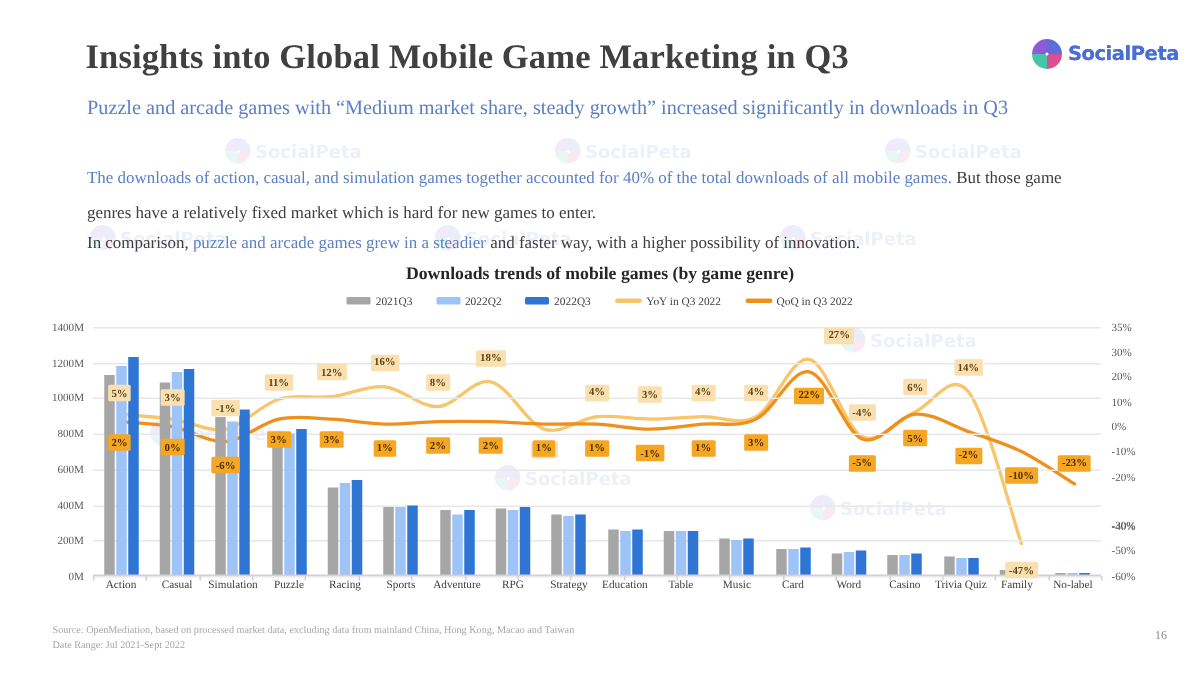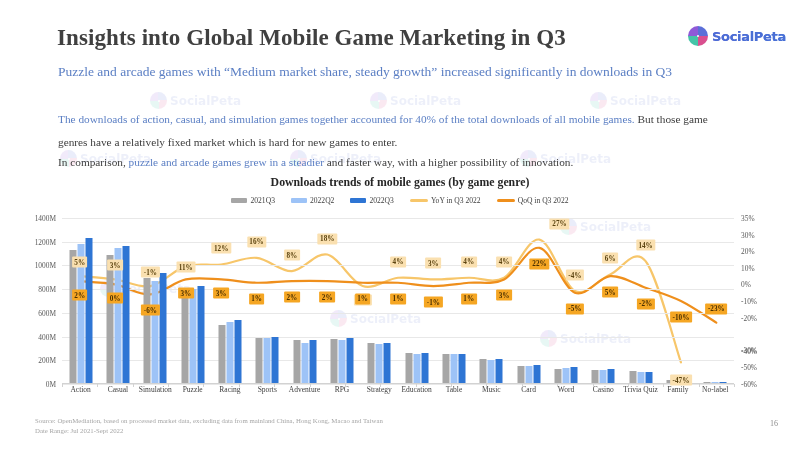--- a/index.html
+++ b/index.html
@@ -398,21 +398,21 @@
       <div class="tick" style="left: 459.789px;"></div>
       <div class="tick" style="left: 495.158px;"></div>
       <div class="tick" style="left: 530.526px;"></div>
       <div class="tick" style="left: 565.895px;"></div>
       <div class="tick" style="left: 601.263px;"></div>
       <div class="tick" style="left: 636.632px;"></div>
       <div class="tick" style="left: 672px;"></div>
       <div class="dlabel dl-yoy" style="left: 17.6842px; top: 44.1px;">5%</div>
       <div class="dlabel dl-yoy" style="left: 53.0526px; top: 47.42px;">3%</div>
       <div class="dlabel dl-yoy" style="left: 88.4211px; top: 54.06px;">-1%</div>
-      <div class="dlabel dl-yoy" style="left: 123.789px; top: 49px; text-align: right;">11%</div>
+      <div class="dlabel dl-yoy" style="left: 123.789px; top: 37px; text-align: right;">11%</div>
       <div class="dlabel dl-yoy" style="left: 159.158px; top: 30.48px;">12%</div>
       <div class="dlabel dl-yoy" style="left: 194.526px; top: 23.84px;">16%</div>
       <div class="dlabel dl-yoy" style="left: 229.895px; top: 37.12px;">8%</div>
       <div class="dlabel dl-yoy" style="left: 265.263px; top: 20.52px;">18%</div>
       <div class="dlabel dl-yoy" style="left: 300.632px; top: 82.06px;">-1%</div>
       <div class="dlabel dl-yoy" style="left: 336px; top: 43.76px;">4%</div>
       <div class="dlabel dl-yoy" style="left: 371.368px; top: 45.42px;">3%</div>
       <div class="dlabel dl-yoy" style="left: 406.737px; top: 43.76px;">4%</div>
       <div class="dlabel dl-yoy" style="left: 442.105px; top: 43.76px;">4%</div>
       <div class="dlabel dl-yoy" style="left: 477.474px; top: 5.58px; margin-left: 20px;">27%</div>

